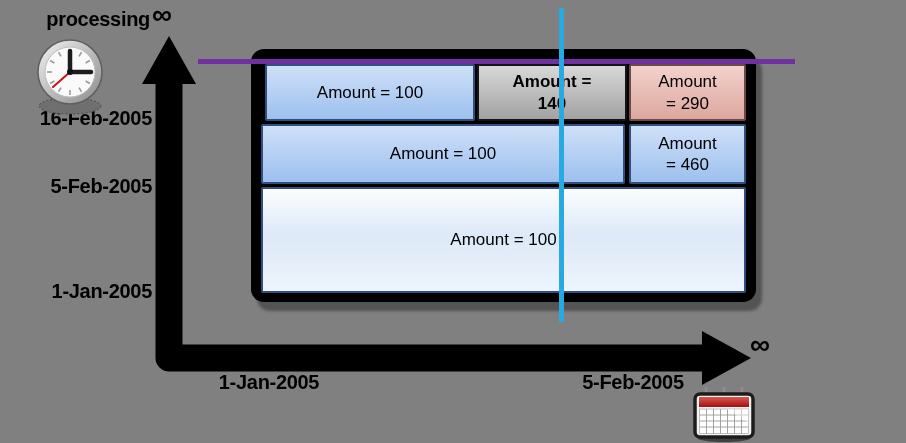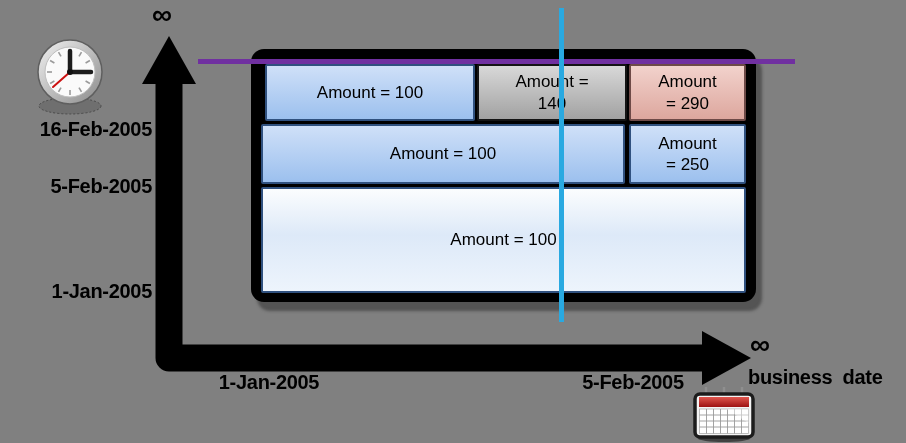--- a/index.html
+++ b/index.html
@@ -39,20 +39,21 @@
     border-radius:2px;
     text-align:center;
   }
   .cell-blue{
     background:linear-gradient(180deg,#cfe0f8 0%,#9cc0ee 100%);
     border:2px solid #30517f;
   }
   .cell-gray{
     background:linear-gradient(180deg,#d8d8d8 0%,#a2a2a2 100%);
     border:2px solid #141414;
+    font-weight:bold;
   }
   .cell-pink{
     background:linear-gradient(180deg,#f2d2cc 0%,#dda79e 100%);
     border:2px solid #6e4a47;
   }
   .cell-light{
     background:linear-gradient(180deg,#fbfdfe 0%,#dde9f8 45%,#edf4fc 100%);
     border:2px solid #30517f;
   }
   
@@ -81,39 +82,39 @@
   </div>
   <div class="cell cell-pink c-r1c">
     <span>Amount</span>
     <span>= 290</span>
   </div>
   <div class="cell cell-blue c-r2a">
     <span>Amount = 100</span>
   </div>
   <div class="cell cell-blue c-r2b">
     <span>Amount</span>
-    <span>= 250</span>
+    <span>= 460</span>
   </div>
   <div class="cell cell-light c-r3a">
     <span>Amount = 100</span>
   </div>
 
   <div class="lbl axis-label-y" style="left:26px;top:6px;">
+    <div>processing</div>
   </div>
   <div class="lbl inf" style="left:152px;top:0px;">∞</div>
 
-  <div class="lbl tick-y" style="left:20px;top:118px;">16-Feb-2005</div>
+  <div class="lbl tick-y" style="left:20px;top:107px;">16-Feb-2005</div>
   <div class="lbl tick-y" style="left:20px;top:175px;">5-Feb-2005</div>
   <div class="lbl tick-y" style="left:20px;top:280px;">1-Jan-2005</div>
 
   <div class="lbl tick-x" style="left:204px;top:371px;">1-Jan-2005</div>
   <div class="lbl tick-x" style="left:568px;top:371px;">5-Feb-2005</div>
 
   <div class="lbl inf" style="left:750px;top:330px;">∞</div>
-  <div class="lbl" style="left:748px;top:366px;word-spacing:5px;">business date</div>
 
 
   <svg class="overlay" width="906" height="443" viewBox="0 0 906 443">
 
     <path d="M169,76 L169,358 L706,358" fill="none" stroke="#000000" stroke-width="27" stroke-linejoin="round"></path>
 
     <polygon points="142,84 169,36 196,84" fill="#000000"></polygon>
     <polygon points="702,331 751,358 702,385" fill="#000000"></polygon>
 
     <rect x="198" y="59" width="597" height="5" fill="#7030a0"></rect>

